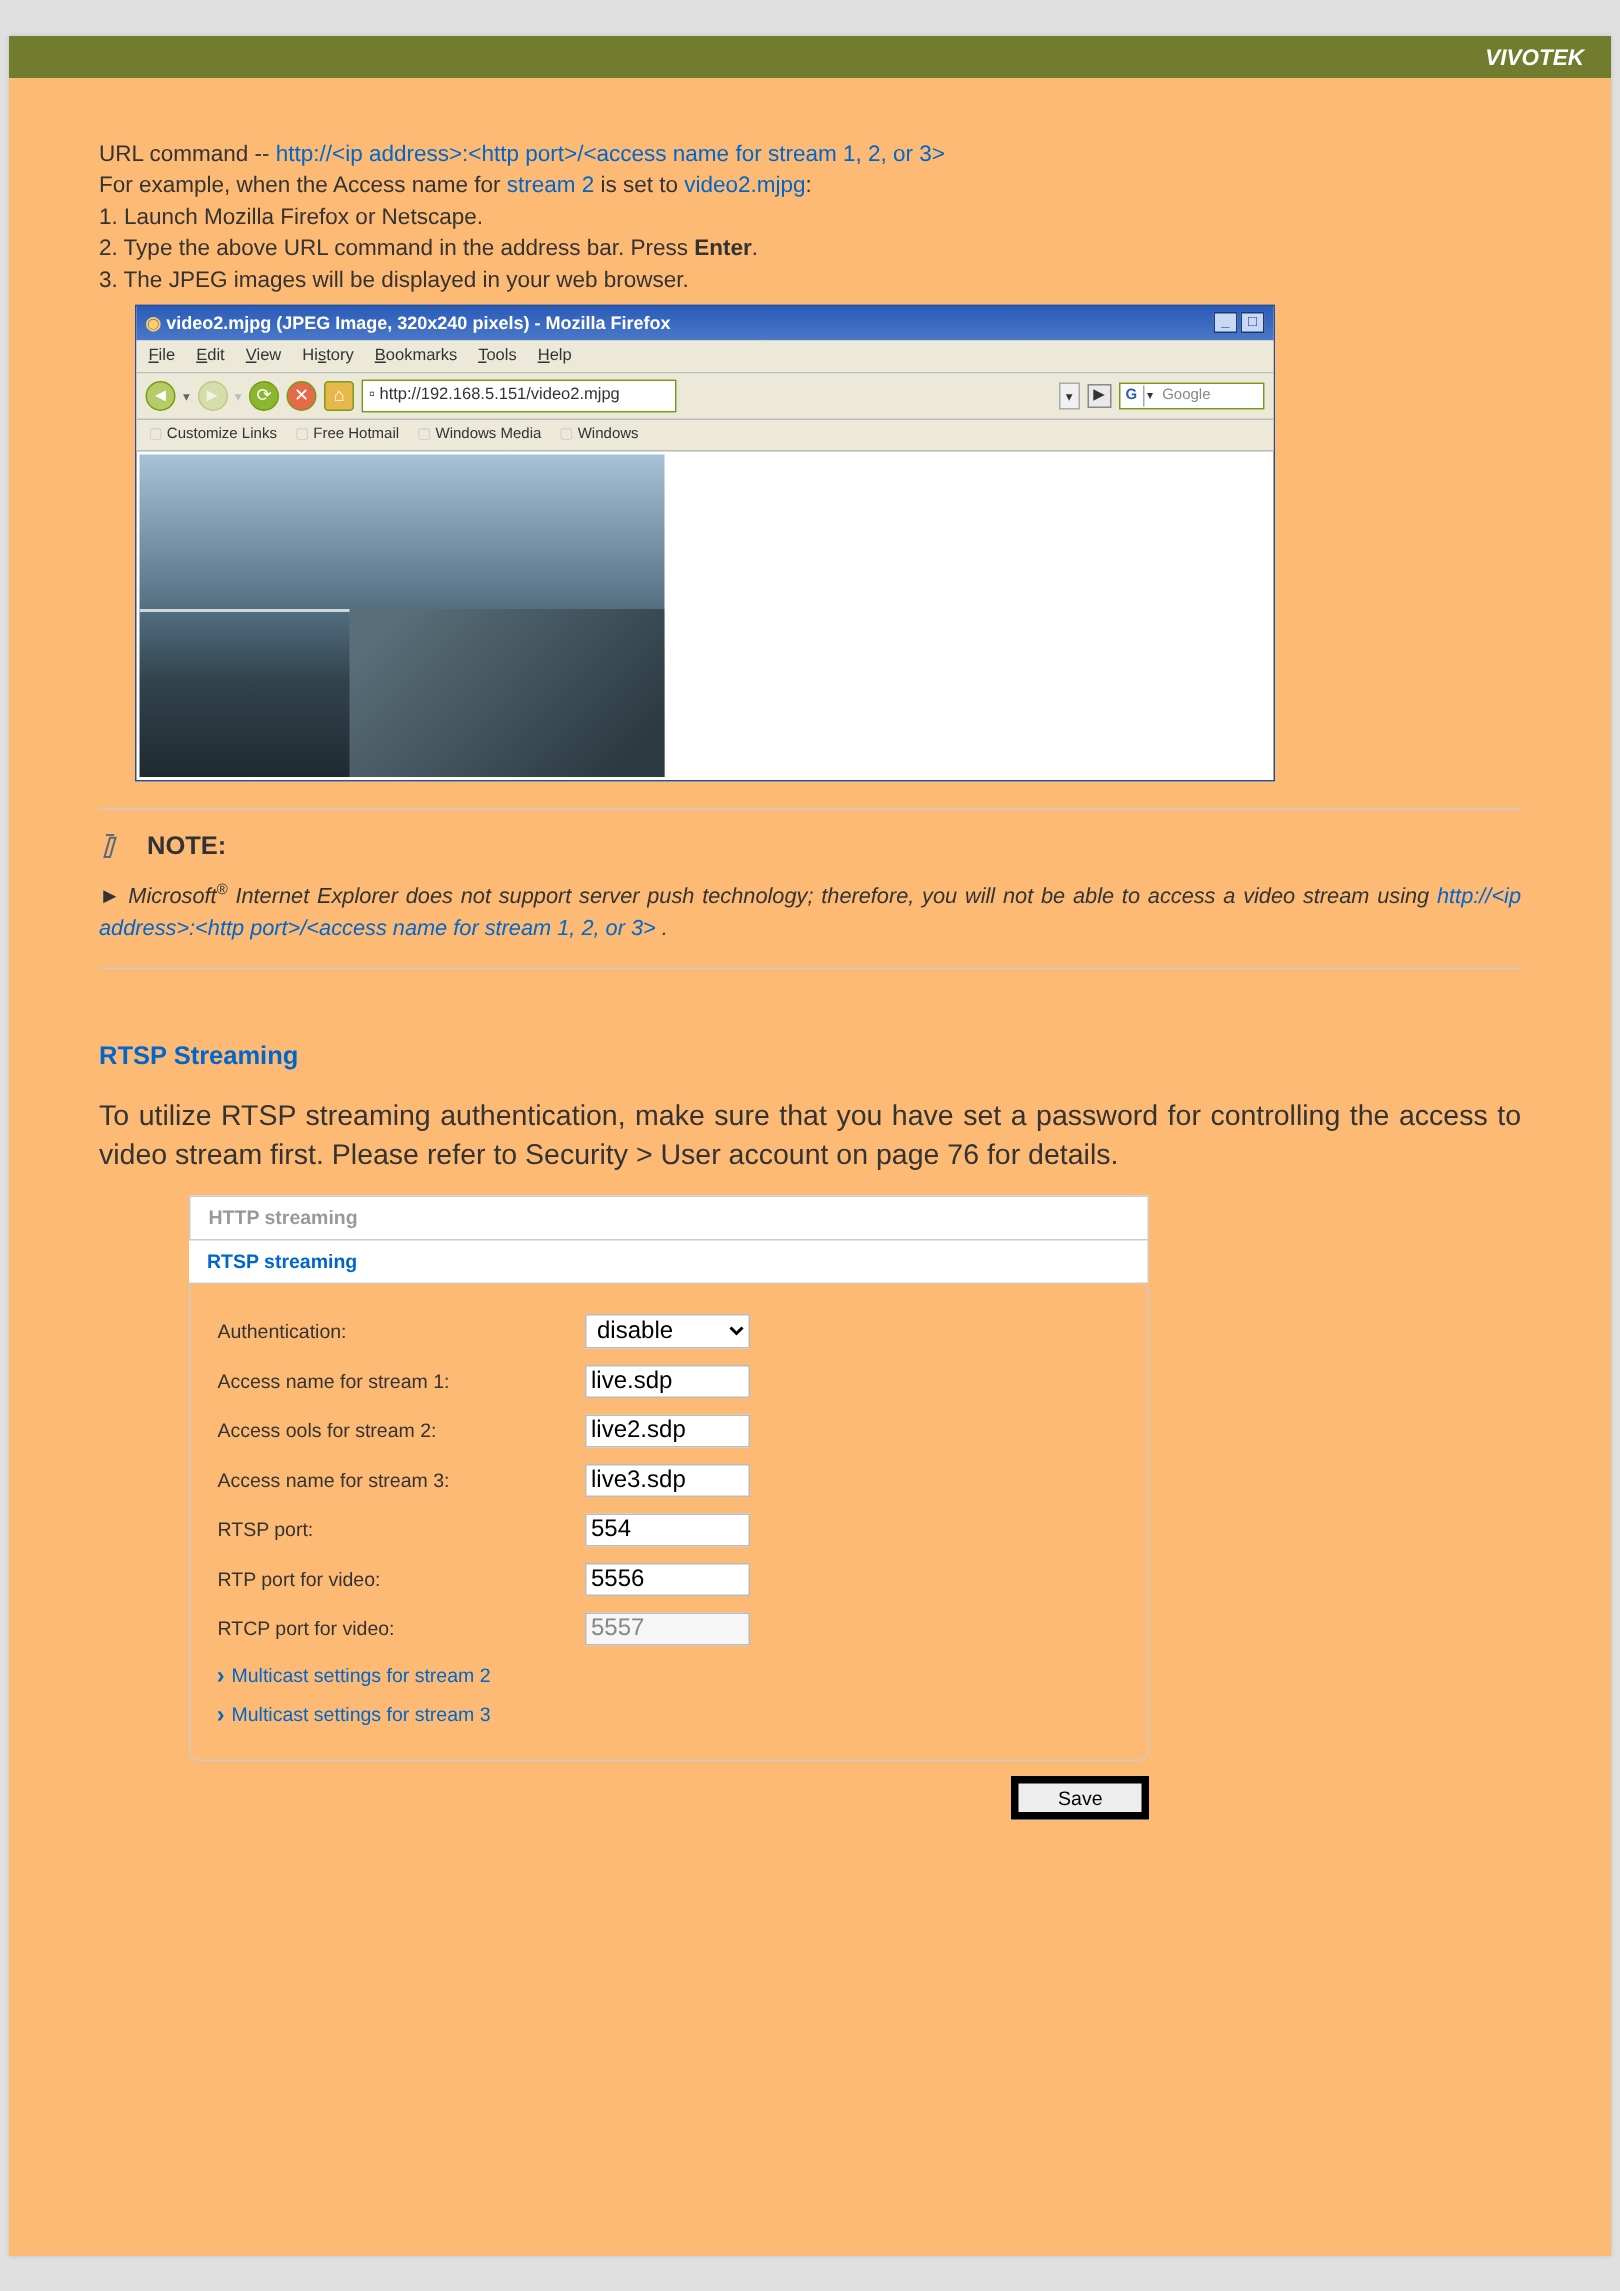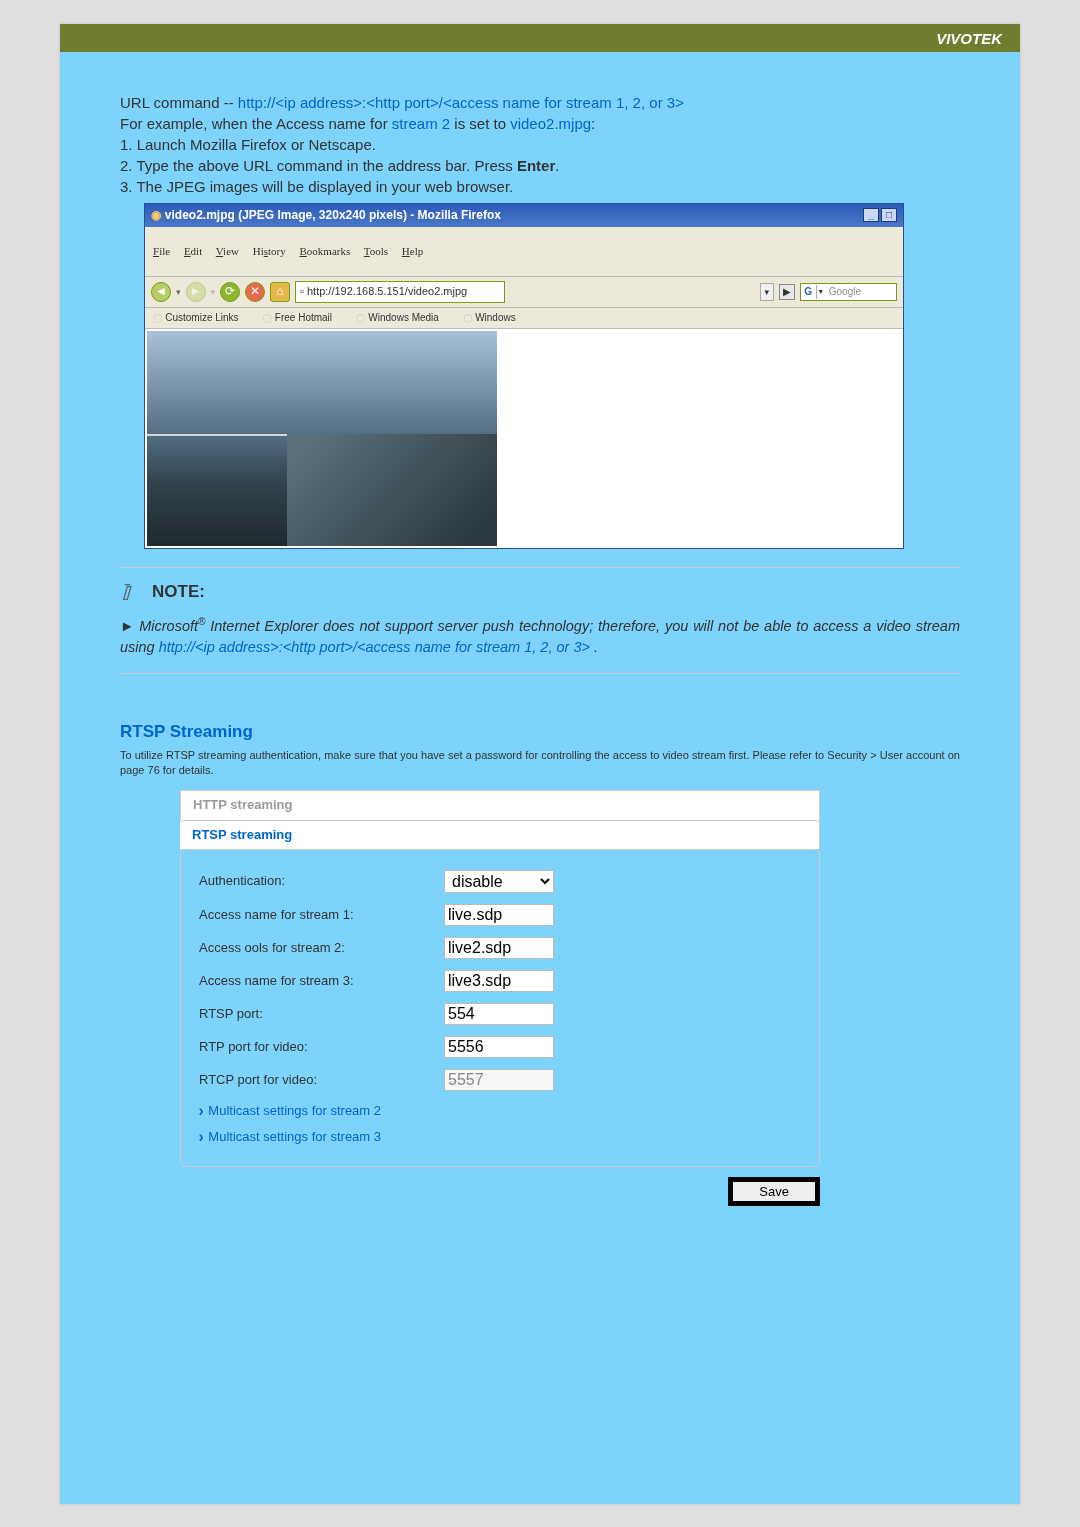--- a/index.html
+++ b/index.html
@@ -4,23 +4,23 @@
 <style>
   * { box-sizing: border-box; margin: 0; padding: 0; }
   body {
     font-family: Arial, Helvetica, sans-serif;
     background: #e0e0e0;
     width: 1080px;
     height: 1527px;
     overflow: hidden;
   }
   .page-wrap {
-    background: #7dd3fc;
+    background: #fdba74;
     margin: 24px auto;
-    width: 960px;
+    width: 1068px;
     min-height: 1480px;
     padding: 0;
     box-shadow: 0 0 3px rgba(0,0,0,0.15);
     position: relative;
   }
   .top-bar {
     background: #717c2f;
     height: 28px;
     display: flex; justify-content: flex-end; align-items: center;
     padding: 0 18px;
@@ -42,59 +42,59 @@
   .ff-title {
     background: linear-gradient(#2a5bb8, #4b78c8);
     color:#fff; font-size:12px; font-weight:bold;
     padding:3px 6px;
     display:flex; justify-content:space-between; align-items:center;
   }
   .ff-title .win-btns { display:flex; gap:2px; }
   .ff-title .win-btns span { width:16px; height:14px; background:#c9d8f3; border:1px solid #1a3a7a; display:inline-block; font-size:10px; text-align:center; line-height:12px; color:#1a3a7a; }
   .ff-menu {
     background:#ece9d8; font-size:11px;
-    padding:17px 8px; border-bottom:1px solid #bbb;font-family:Liberation Serif, serif;
+    padding:3px 8px; border-bottom:1px solid #bbb;
   }
   .ff-menu span { margin-right:11px; }
   .ff-menu span u { text-decoration: underline; }
   .ff-toolbar {
     background:#ece9d8; display:flex; align-items:center; padding:4px 6px; gap:5px; border-bottom:1px solid #bbb;
   }
   .ff-toolbar .navbtn { width:20px; height:20px; border-radius:50%; background:#b5cc67; border:1px solid #7a9a1a; display:flex; align-items:center; justify-content:center; font-size:12px; color:#fff; }
   .ff-toolbar .navbtn.fwd { opacity:0.4; }
   .ff-toolbar .navbtn.reload { background:#8bb62f; }
   .ff-toolbar .navbtn.stop { background:#e46a4a; }
   .ff-toolbar .navbtn.home { background:#e6b84a; border-radius:3px; }
   .ff-toolbar .url-box { flex:0 0 210px; background:#fff; border:1px solid #7a9a1a; padding:2px 4px; font-size:11px; display:flex; align-items:center; gap:3px; }
   .ff-toolbar .spacer { flex:1; }
   .ff-toolbar .drop { width:14px; height:18px; border:1px solid #aaa; background:#f0f0f0; font-size:9px; text-align:center; line-height:16px; }
   .ff-toolbar .go { width:16px; height:16px; border:1px solid #888; background:#e9e9e9; font-size:10px; text-align:center; line-height:14px; }
   .ff-toolbar .gbox { display:flex; height:18px; border:1px solid #7a9a1a; background:#fff; font-size:10px; align-items:center; }
   .ff-toolbar .gbox .gicon { width:16px; text-align:center; color:#2a5bb8; font-weight:bold; border-right:1px solid #aaa; }
   .ff-toolbar .gbox .gtxt { padding:0 35px 0 4px; color:#888; }
-  .ff-bookmarks { background:#ece9d8; border-bottom:1px solid #bbb; padding:3px 8px; font-size:10px; display:flex; gap:24px; }
+  .ff-bookmarks { background:#ece9d8; border-bottom:1px solid #bbb; padding:3px 8px; font-size:10px; display:flex; gap:12px; }
   .ff-bookmarks span::before { content:"▢ "; color:#ccc; }
   .jpeg-img {
     width:350px; height:215px;
     background: linear-gradient(180deg, #a7c1d8 0%, #506b7e 50%, #32434d 70%, #1f2a30 100%);
     position:relative; overflow:hidden;
     margin:2px;
   }
   .jpeg-img::before{content:""; position:absolute; left:0; right:0; top:48%; height:2px; background:#cfd7db;}
   .jpeg-img::after{content:""; position:absolute; left:40%; right:0; top:48%; bottom:0; background:linear-gradient(135deg, #5a6f7a 10%, #2b3940 90%);}
 
   .note-box { border-top:1px solid #ccc; border-bottom:1px solid #ccc; padding:12px 0 16px 0; margin-top:10px; }
   .note-head { display:flex; align-items:flex-end; gap:10px; font-weight:bold; font-size:17px; color:#333; margin-bottom:12px;}
   .note-head svg { width:22px; height:22px; }
   .note-body { font-style: italic; font-size:14.5px; color:#333; text-align:justify;}
   .note-body .blue { color:#0066cc; }
   .note-body sup { font-size:10px; }
 
   .rtsp-heading { color:#0066cc; font-weight:bold; font-size:17px; margin-top:46px; }
-  .rtsp-para { text-align:justify; margin-top:4px; font-size:11px; }
+  .rtsp-para { text-align:justify; margin-top:16px; font-size:19px; }
 
   .settings-wrap { width:640px; margin:12px 0 0 60px; }
   .tabs { display:flex; gap:0;flex-direction:column; }
   .tab { padding:5px 12px; font-size:13px; font-weight:bold; border:1px solid #ccc; border-bottom:none; background:#fff; color:#0066cc; }
   .tab.inactive { color:#999; }
   .tab + .tab { border-left:none; }
   .panel {
     border:1px solid #ccc; border-radius:0 6px 6px 6px; padding:20px 18px 12px 18px;
   }
   .field-row { display:flex; align-items:center; margin-bottom:11px; font-size:13px; color:#333; }

